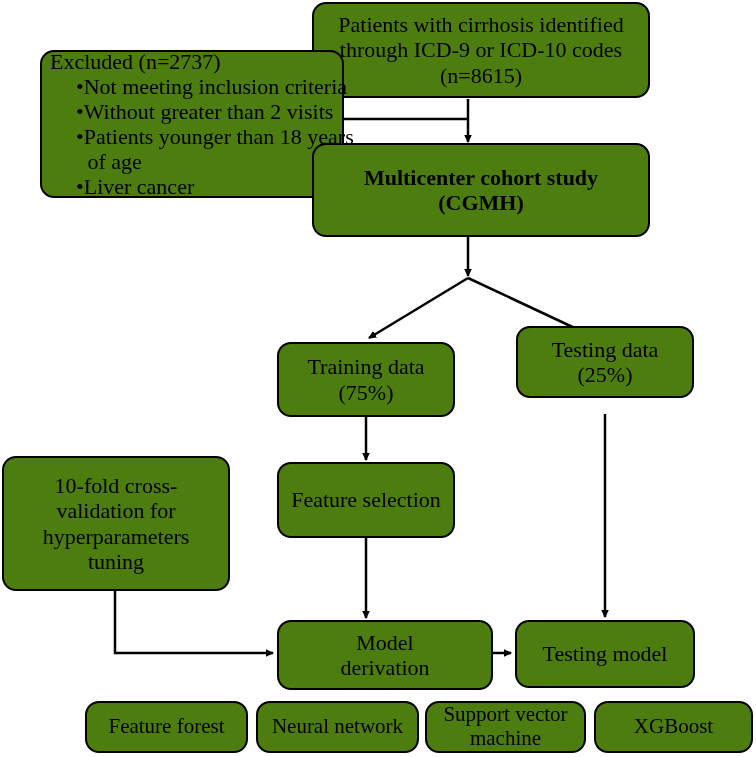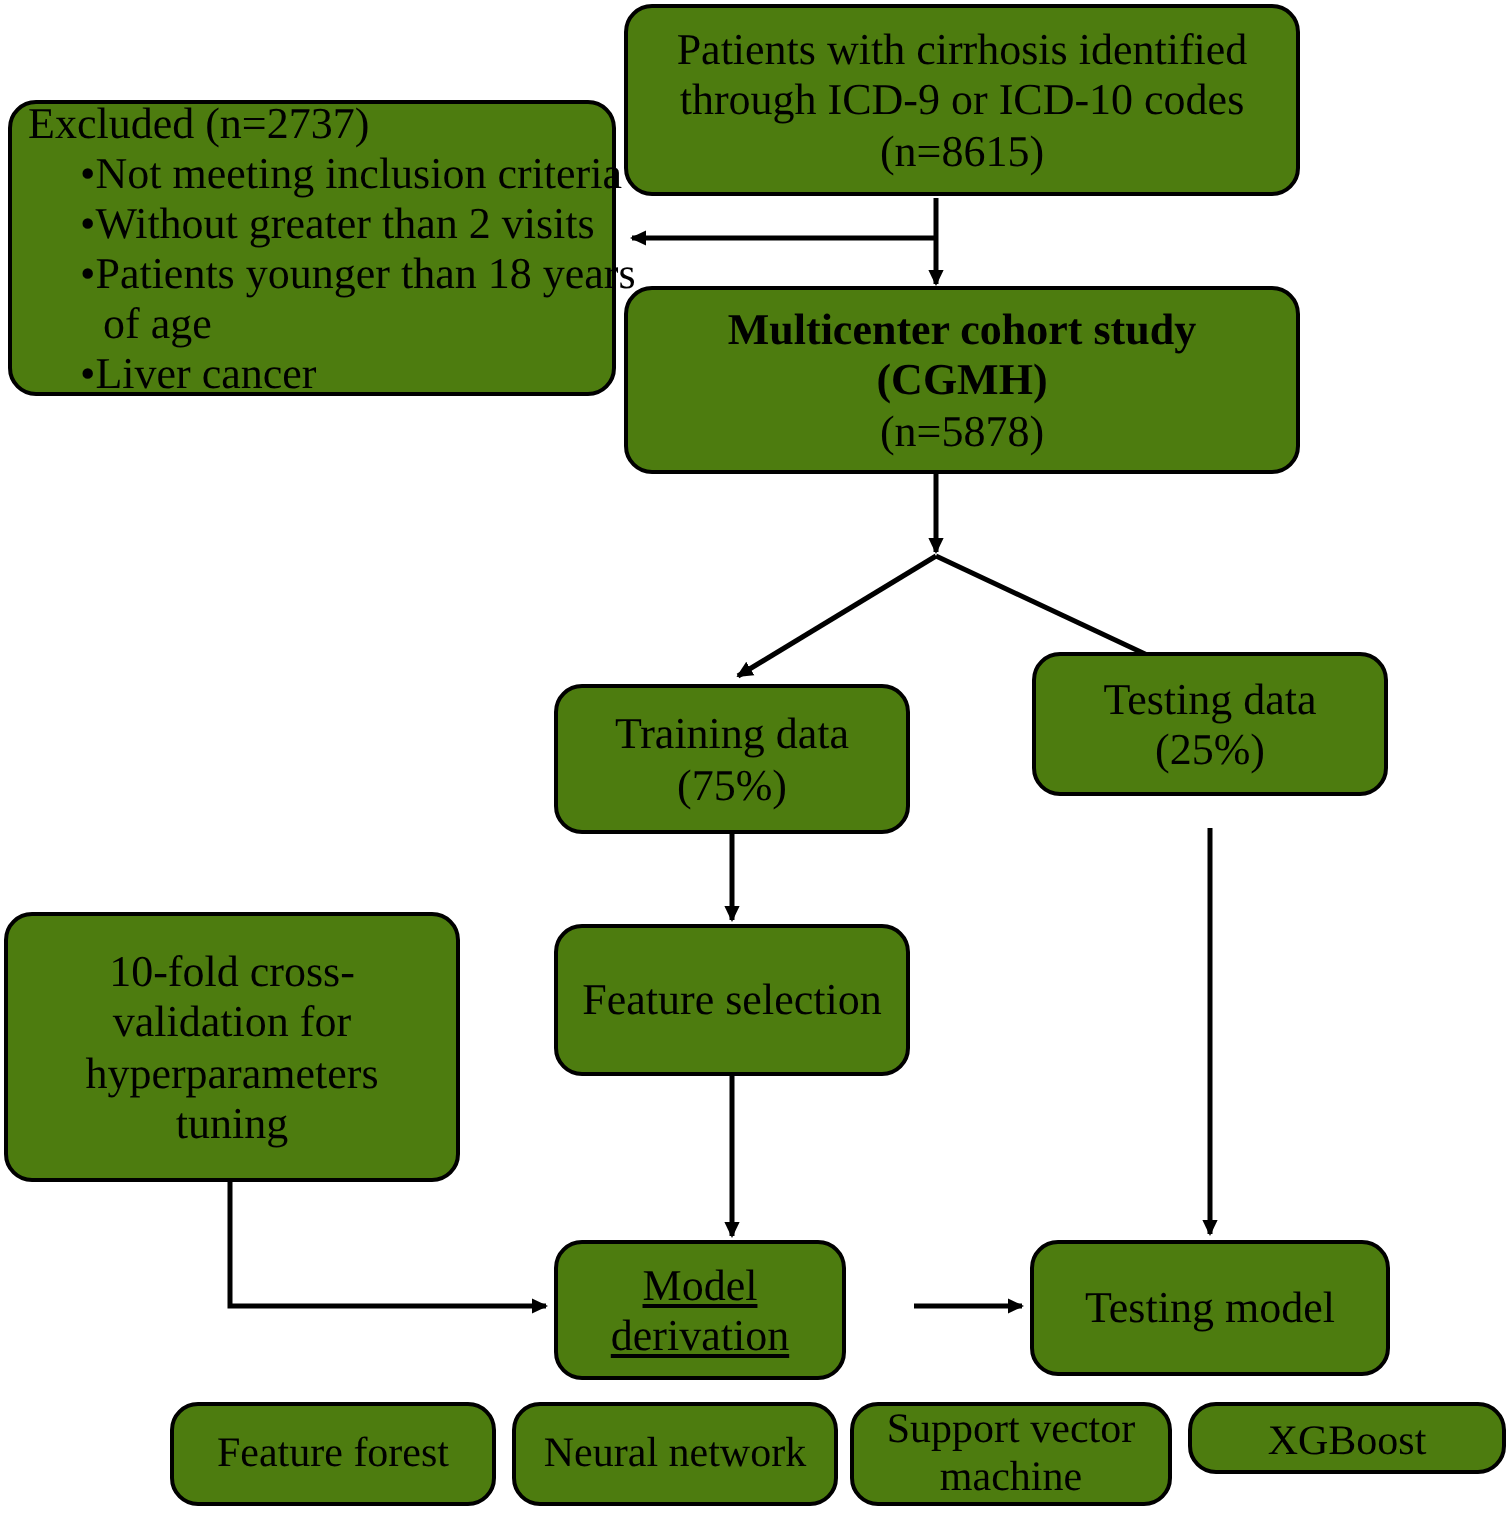--- a/index.html
+++ b/index.html
@@ -41,20 +41,21 @@
     font-size: 22px;
     padding: 2px 6px;
   }
   .node .lines { width: 100%; }
   .node .line { display: block; white-space: pre; }
   .node.bold-head .line.b { font-weight: bold; }
   .node.left-align {
     justify-content: center;
     text-align: left;
     padding-left: 8px;
+    margin-left: 36px;
   }
   .bullet-line { display: block; white-space: pre; }
   .bullet-indent { padding-left: 26px; }
   .bullet-cont { padding-left: 32px; }
   .node.small { font-size: 21px; }
 </style>
 </head>
 <body>
 
 <div id="flow-root">
@@ -123,21 +124,20 @@
       <span class="bullet-line bullet-indent">•Patients younger than 18 years</span>
       <span class="bullet-line bullet-cont"> of age</span>
       <span class="bullet-line bullet-indent">•Liver cancer</span>
     </div>
   </div>
 
   <div class="node bold-head" style="left:312px; top:143px; width:338px; height:94px;">
     <div class="lines">
       <span class="line b">Multicenter cohort study</span>
       <span class="line b">(CGMH)</span>
-      <span class="line">(n=5878)</span>
     </div>
   </div>
 
   <div class="node" style="left:277px; top:342px; width:178px; height:75px;">
     <div class="lines">
       <span class="line">Training data</span>
       <span class="line">(75%)</span>
     </div>
   </div>
 
@@ -156,21 +156,21 @@
       <span class="line">tuning</span>
     </div>
   </div>
 
   <div class="node" style="left:277px; top:462px; width:178px; height:76px;">
     <div class="lines">
       <span class="line">Feature selection</span>
     </div>
   </div>
 
-  <div class="node" style="left:277px; top:620px; width:146px; height:70px;text-decoration:underline;">
+  <div class="node" style="left:277px; top:620px; width:216px; height:70px;">
     <div class="lines">
       <span class="line">Model</span>
       <span class="line">derivation</span>
     </div>
   </div>
 
   <div class="node" style="left:515px; top:620px; width:180px; height:68px;text-align:center;">
     <div class="lines">
       <span class="line">Testing model</span>
     </div>
@@ -188,19 +188,19 @@
     </div>
   </div>
 
   <div class="node small" style="left:425px; top:701px; width:161px; height:52px;">
     <div class="lines">
       <span class="line">Support vector</span>
       <span class="line">machine</span>
     </div>
   </div>
 
-  <div class="node small" style="left:594px; top:701px; width:159px; height:36px;align-items:flex-end;">
+  <div class="node small" style="left:594px; top:701px; width:159px; height:52px;">
     <div class="lines">
       <span class="line">XGBoost</span>
     </div>
   </div>
 
 </div>
 
 </body></html>

